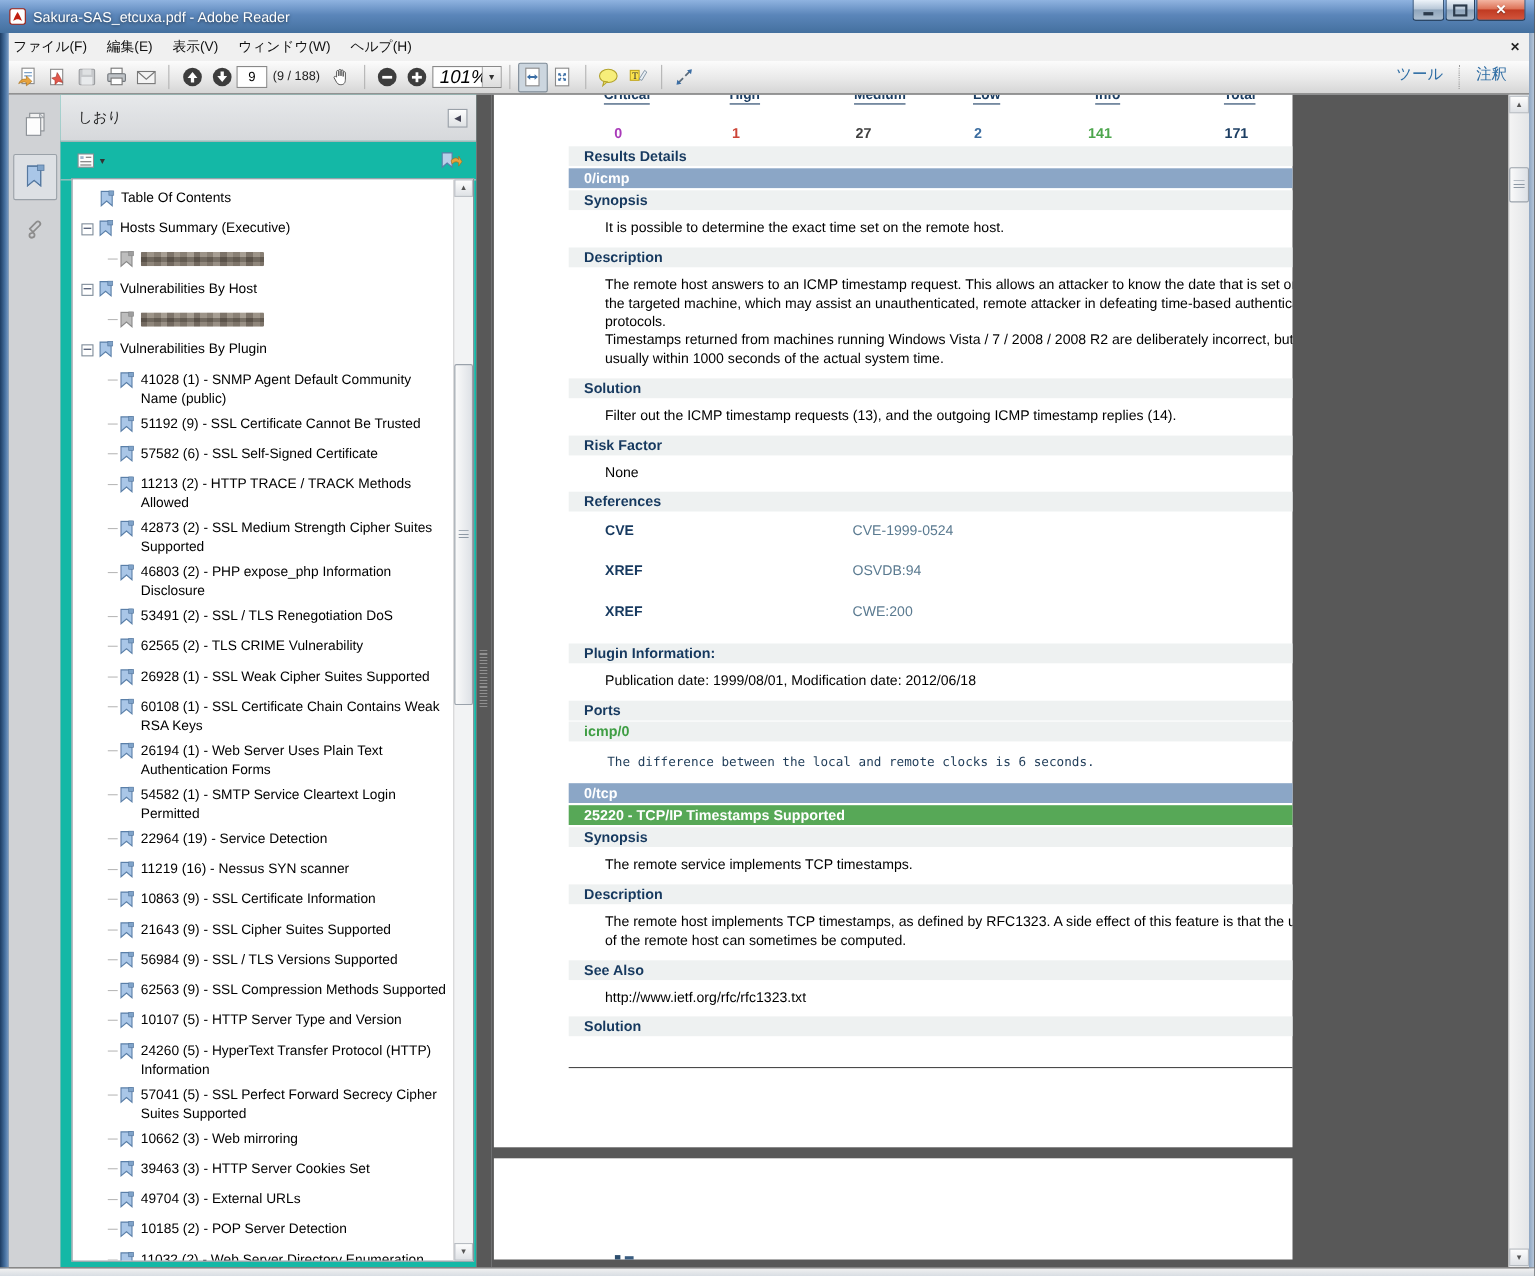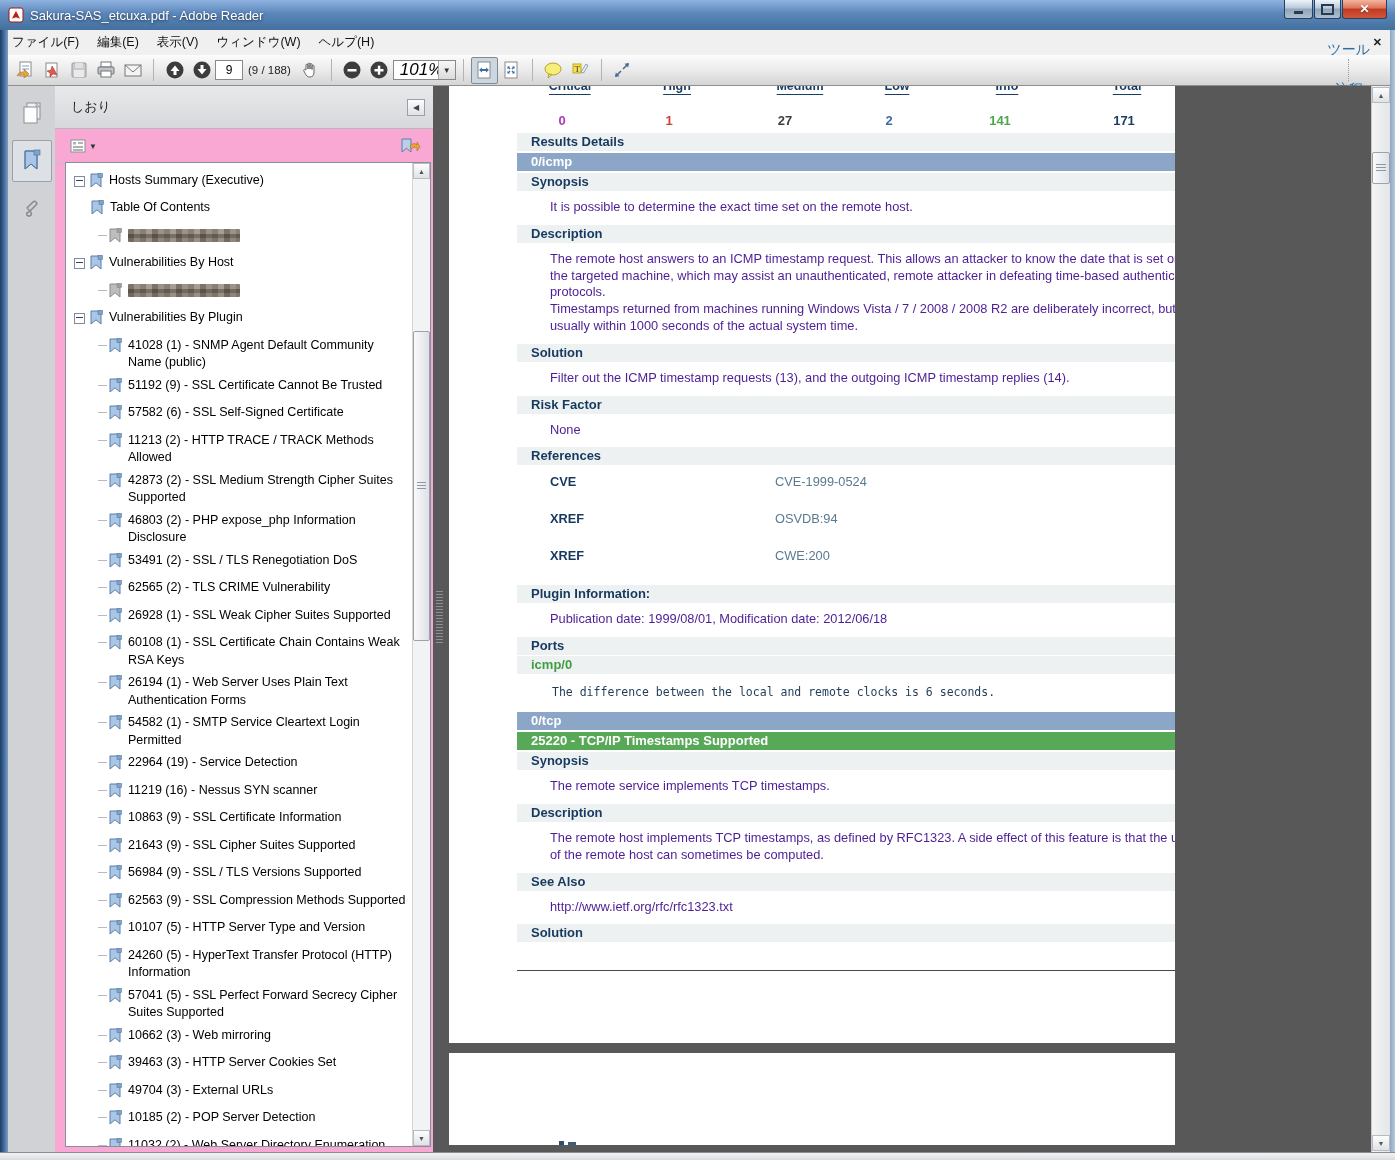--- a/index.html
+++ b/index.html
@@ -34,37 +34,37 @@
     display:flex;align-items:center;padding:0 8px;box-sizing:border-box;}
   .tgroup{display:flex;align-items:center;}
   .tsep{width:1px;height:22px;background:#b3b3b3;margin:0 7px;}
   .tool-btn{width:25px;height:25px;display:flex;align-items:center;justify-content:center;border:1px solid transparent;border-radius:2px;}
   .tool-btn.pressed{background:#ccd6df;border:1px solid #7e8b97;}
   .page-input{width:26px;height:18px;border:1px solid #898989;font-size:12px;text-align:center;font-family:"Liberation Sans",sans-serif;padding:0;}
   .page-count{font-size:11.5px;color:#222;margin:0 6px 0 5px;}
   .zoom-box{display:flex;align-items:center;border:1px solid #898989;background:#fff;height:18px;}
   .zoom-val{font-size:17px;padding:0 6px;width:32px;text-align:center;font-style:italic;}
   .zoom-drop{width:16px;height:18px;border-left:1px solid #a9a9a9;background:linear-gradient(#f7f7f7,#dcdcdc);display:flex;align-items:center;justify-content:center;font-size:8px;color:#333;}
-  .tb-right{margin-left:auto;display:flex;align-items:center;flex-direction:column;}
+  .tb-right{margin-left:auto;display:flex;}
   .tb-link{color:#2e6da4;font-size:14px;padding:0 14px;}
   .tb-dotsep{width:1px;height:22px;border-left:1px dotted #9a9a9a;}
 
   
   .frame-left{position:absolute;left:0;top:30px;bottom:0;width:8px;background:linear-gradient(90deg,#1d3c62,#3f core);background:linear-gradient(90deg,#1d3c62,#46709f 55%,#7b9dc6);}
   .frame-right{position:absolute;right:0;top:30px;bottom:0;width:5px;background:linear-gradient(90deg,#8ea6c2,#b9c9db);}
   .frame-bottom{position:absolute;left:0;right:0;bottom:0;height:8px;background:linear-gradient(#f2f2f2,#d8dde3);border-top:1px solid #8c8c8c;box-sizing:border-box;}
   .main{position:absolute;left:8px;right:5px;top:86px;bottom:8px;background:#d4d6d9;overflow:hidden;}
 
   
   .navstrip{position:absolute;left:0;top:0;bottom:0;width:47px;background:#d0d2d5;border-right:1px solid #aeb2b6;}
   .nav-btn{width:38px;height:40px;margin:6px auto 2px auto;display:flex;align-items:center;justify-content:center;border:1px solid transparent;border-radius:2px;}
   .nav-btn.active{background:#dde0e4;border:1px solid #9aa1a8;}
 
   
-  .sidebar{position:absolute;left:47px;top:0;bottom:0;width:378px;background:#f9a8d4;}
+  .sidebar{position:absolute;left:47px;top:0;bottom:0;width:378px;background:#14b8a6;}
   .sb-header{height:42px;border-bottom:1px solid #b3b7bb;display:flex;align-items:center;padding:0 10px 0 16px;font-size:13px;color:#222;background:linear-gradient(#e7e9eb,#d6d8db);position:relative;}
   .sb-collapse{position:absolute;right:8px;top:13px;width:16px;height:15px;border:1px solid #99a0a8;background:linear-gradient(#fdfdfd,#dfe2e5);display:flex;align-items:center;justify-content:center;font-size:8px;color:#445;}
   .sb-options{height:34px;display:flex;align-items:center;padding:0 10px;border-bottom:1px solid #bfc2c6;}
   .opt-btn{display:flex;align-items:center;height:22px;padding:0 4px;border:1px solid transparent;}
   .opt-caret{font-size:8px;color:#333;margin-left:3px;}
   .sb-expand-btn{margin-left:auto;width:26px;height:22px;display:flex;align-items:center;justify-content:center;}
   .tree{position:absolute;left:10px;right:2px;top:76px;bottom:5px;background:#fff;border:1px solid #87909a;overflow:hidden;padding:6px 20px 0 6px;box-sizing:border-box;}
   .bm-row{display:flex;align-items:flex-start;padding:2.5px 0;line-height:17.5px;font-size:12.5px;color:#000;}
   .bm-row.lvl0{padding-left:2px;}
   .bm-row.lvl0.no-exp{padding-left:19px;}
@@ -115,21 +115,21 @@
   .sum-label:nth-of-type(4){left:380px;} .sum-value:nth-of-type(10){left:372px;}
   .sum-label:nth-of-type(5){left:490px;} .sum-value:nth-of-type(11){left:483px;}
   .sum-label:nth-of-type(6){left:610px;} .sum-value:nth-of-type(12){left:607px;}
 
   .results-band{margin-top:12px;}
   .band{height:18px;line-height:18px;font-size:13px;font-weight:bold;padding-left:14px;margin-top:2px;}
   .band.section{background:#eef1f1;color:#16395f;}
   .band.port{background:#8ba6c6;color:#fff;}
   .band.vuln{background:#57a857;color:#fff;}
   .band.sub{background:#eef1f1;color:#3f9e44;margin-top:1px;}
-  .body{color:#4c1d95;font-size:12.8px;line-height:16.8px;margin:8px 0 9px 33px;white-space:pre-line;width:736px;}
+  .body{color:#000000;font-size:12.8px;line-height:16.8px;margin:8px 0 9px 33px;white-space:pre-line;width:736px;}
   .mono{font-family:"DejaVu Sans Mono",monospace;font-size:11.5px;color:#1f3c58;margin:11px 0 13px 35px;}
   .ref{margin:9px 0 22px 33px;font-size:12.8px;line-height:15px;}
   .ref-label{font-weight:bold;color:#16395f;display:inline-block;width:225px;}
   .ref-value{color:#5a7a90;}
   .hrule{border-top:1px solid #4a4a4a;margin-top:28px;}
   .pagenum{text-align:right;padding-right:22px;margin-top:10px;font-size:13px;color:#56707f;}
 </style>
 </head>
 <body>
 
@@ -337,34 +337,34 @@
           <span class="opt-caret">▼</span>
         </span>
         <span class="sb-expand-btn">
           <svg width="22" height="18" viewBox="0 0 22 18">
               <path d="M3 2 h9 v13 l-4.5 -3.8 L3 15 Z" fill="#b9d0e8" stroke="#5a7fa8"></path>
               <path d="M11 9 C14 6 16 6 18 8 L18 5 L21 10 L18 14 L18 11 C16 9.5 14 10 12 12 Z" fill="#e8a33d" stroke="#a76f1c" stroke-width="0.6"></path>
             </svg>
         </span>
       </div>
       <div class="tree" id="bookmark-tree">
+          <div class="bm-row lvl0 no-exp">
+            <span class="bm-icon"><svg width="13" height="16" viewBox="0 0 13 16">
+                <path d="M1 1 h10 v13 l-5 -4.2 L1 14 Z" fill="#a9c6e7" stroke="#5a7fa8"></path>
+                <rect x="8" y="0.5" width="4.5" height="4" fill="#7fa3c9" stroke="#56789f" stroke-width="0.6"></rect>
+              </svg></span>
+            <span class="bm-label">Table Of Contents</span>
+          </div>
           <div class="bm-row lvl0">
             <span class="expander"></span>
             <span class="bm-icon"><svg width="13" height="16" viewBox="0 0 13 16">
                 <path d="M1 1 h10 v13 l-5 -4.2 L1 14 Z" fill="#a9c6e7" stroke="#5a7fa8"></path>
                 <rect x="8" y="0.5" width="4.5" height="4" fill="#7fa3c9" stroke="#56789f" stroke-width="0.6"></rect>
               </svg></span>
             <span class="bm-label">Hosts Summary (Executive)</span>
-          </div>
-          <div class="bm-row lvl0 no-exp">
-            <span class="bm-icon"><svg width="13" height="16" viewBox="0 0 13 16">
-                <path d="M1 1 h10 v13 l-5 -4.2 L1 14 Z" fill="#a9c6e7" stroke="#5a7fa8"></path>
-                <rect x="8" y="0.5" width="4.5" height="4" fill="#7fa3c9" stroke="#56789f" stroke-width="0.6"></rect>
-              </svg></span>
-            <span class="bm-label">Table Of Contents</span>
           </div>
           <div class="bm-row lvl1">
             <span class="dash"></span>
             <span class="bm-icon"><svg width="13" height="16" viewBox="0 0 13 16">
                 <path d="M1 1 h10 v13 l-5 -4.2 L1 14 Z" fill="#bdbdbd" stroke="#8a8a8a"></path>
                 <rect x="8" y="0.5" width="4.5" height="4" fill="#9e9e9e" stroke="#8a8a8a" stroke-width="0.6"></rect>
               </svg></span>
             <span class="redacted-block"></span>
           </div>
           <div class="bm-row lvl0">

